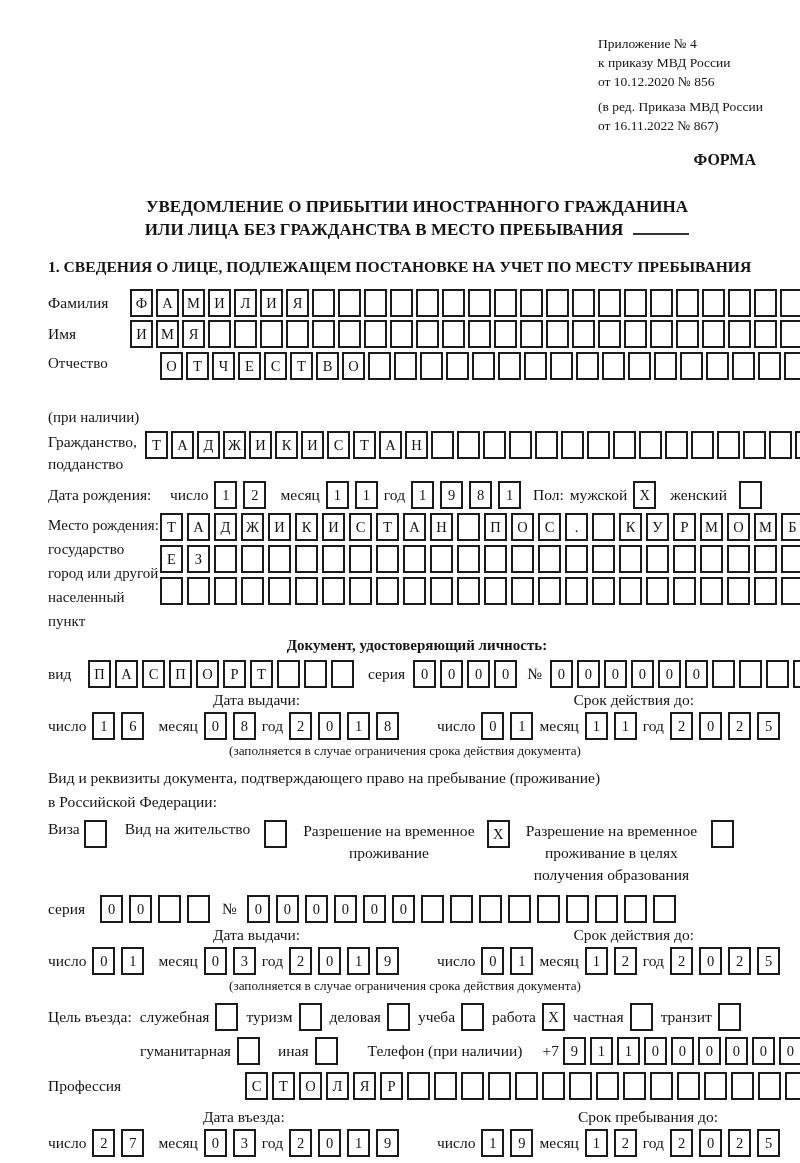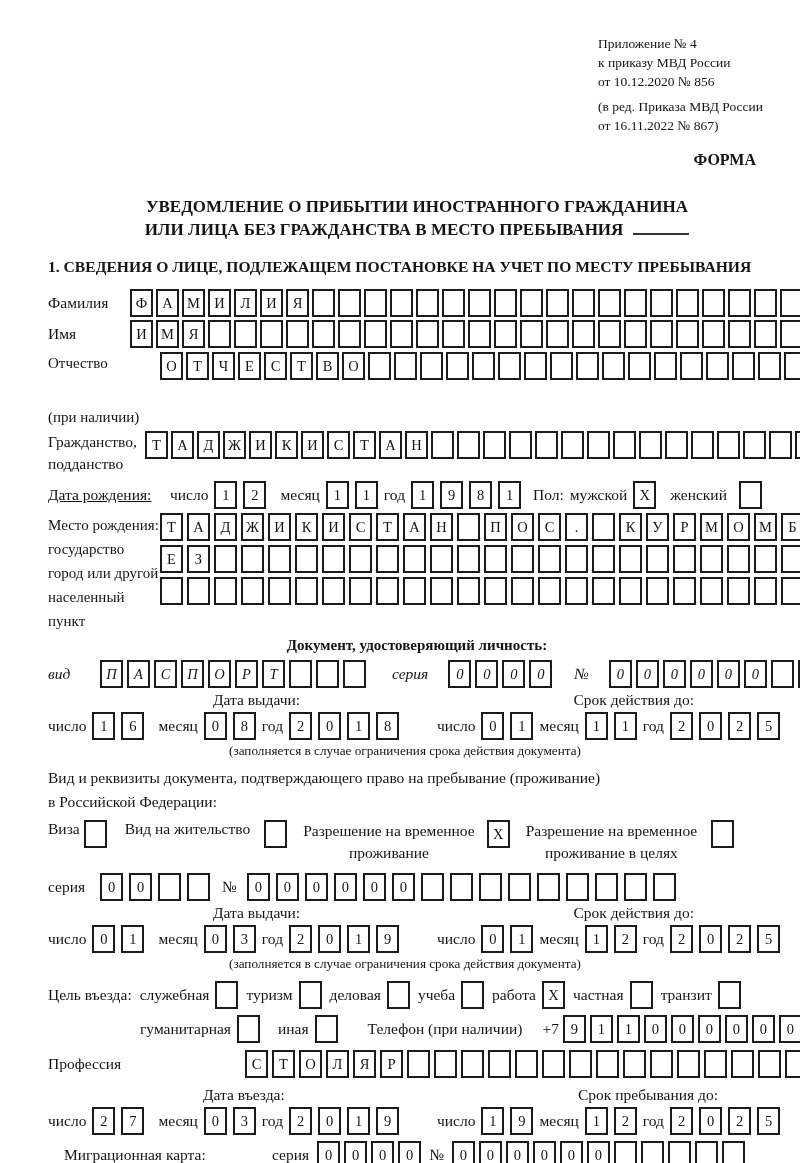--- a/index.html
+++ b/index.html
@@ -26,21 +26,21 @@
   .w-surname{width:82px;} .w-patr{width:112px;font-size:15px;line-height:22px;gap:32px;}
   .w-cit{width:97px;line-height:22px;}
   .top-align{align-items:flex-start;}
   .stack{display:flex;flex-direction:column;}
   .dcells{gap:6px;} .gap4{gap:4px;} .gap6{gap:6px;}
   .bd-row{gap:6px;display:flex;align-items:center;margin-top:6px;margin-bottom:4px;}
   .bp-label{width:112px;font-size:15px;line-height:24px;flex-shrink:0;}
   .bp-cells{display:flex;flex-direction:column;gap:4px;}
   .bp-cells .cells{gap:4px;}
   .doc-heading{text-align:center;font-weight:bold;font-size:15px;margin:4px 0 6px 0;}
-  .kind-row{gap:12px;font-style:italic;}
+  .kind-row{gap:0;}
   .dhead{display:flex;font-size:15.5px;margin-top:2px;}
   .dh-left{margin-left:165px;}
   .dh-right{margin-left:auto;margin-right:92px;}
   .dh-right2{margin-left:auto;margin-right:68px;}
   .drow{display:flex;justify-content:space-between;align-items:center;margin-top:3px;}
   .dgrp{display:flex;align-items:center;gap:6px;}
   .dnote{font-size:13.2px;text-align:center;padding-right:24px;margin-top:3px;}
   .res-h{font-size:15.5px;margin-top:7px;line-height:24px;}
   .visa-row{align-items:flex-start;margin-top:6px;}
   .opt{text-align:center;font-size:15.5px;line-height:22px;}
@@ -208,21 +208,21 @@
           <span class="cell"></span>
           <span class="cell"></span>
           <span class="cell"></span>
           <span class="cell"></span>
           <span class="cell"></span>
           <span class="cell"></span>
         </span>
     </div>
 
     <div class="bd-row">
-      <span class="lbl" style="width:116px;text-decoration:underline;">Дата рождения:</span>
+      <span class="lbl" style="width:116px;">Дата рождения:</span>
       <span class="lbl">число</span>
       <span class="cells dcells">
           <span class="cell">1</span>
           <span class="cell">2</span>
         </span>
       <span class="lbl" style="margin-left:8px;">месяц</span>
       <span class="cells dcells">
           <span class="cell">1</span>
           <span class="cell">1</span>
         </span>
@@ -422,20 +422,21 @@
       <span style="margin-left:18px;">Вид на жительство</span>
       <span class="cell" style="margin-left:14px;"></span>
       <span class="opt" style="margin-left:16px;">
         <div>Разрешение на временное</div>
         <div>проживание</div>
       </span>
       <span class="cell" style="margin-left:12px;">X</span>
       <span class="opt" style="margin-left:16px;">
         <div>Разрешение на временное</div>
         <div>проживание в целях</div>
+        <div>получения образования</div>
       </span>
       <span class="cell" style="margin-left:14px;"></span>
     </div>
 
     <div class="row" style="margin-top:9px;">
       <span class="lbl" style="width:52px;">серия</span>
       <span class="cells gap6">
           <span class="cell">0</span>
           <span class="cell">0</span>
           <span class="cell"></span>

